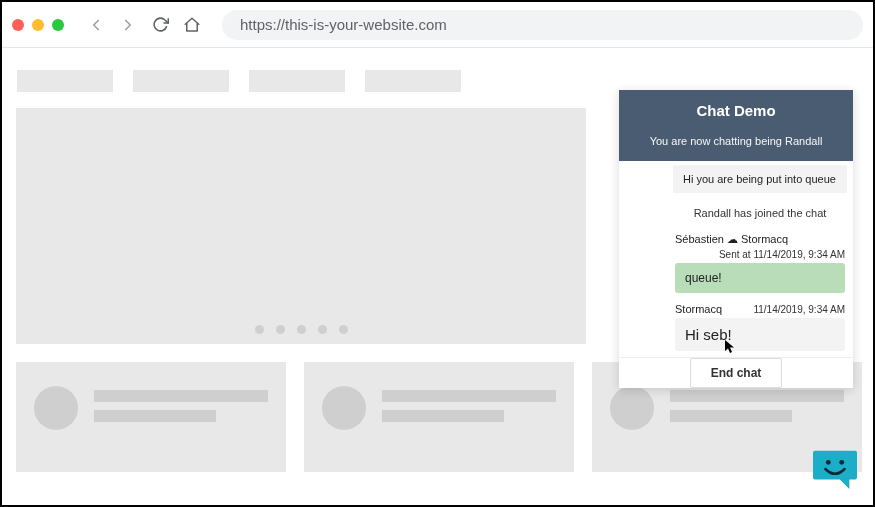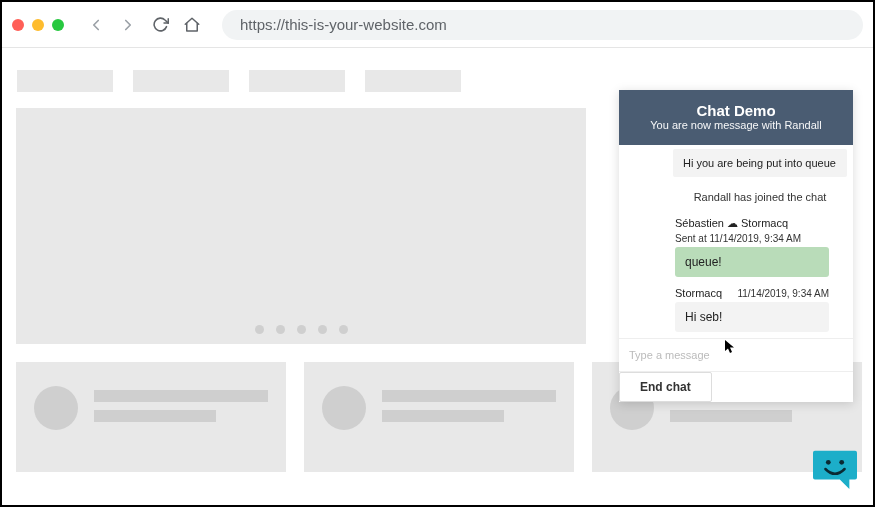--- a/index.html
+++ b/index.html
@@ -84,70 +84,71 @@
     box-shadow: 0 2px 10px rgba(0,0,0,0.15);
     font-size: 12px;
     z-index: 10;
   }
   .chat-header {
     background: #4a5c72;
     color: #fff;
     text-align: center;
     padding: 12px 8px 14px 8px;
   }
-  .chat-title { font-weight: 700; font-size: 15px; margin-bottom: 0; }
+  .chat-title { font-weight: 700; font-size: 15px; margin-bottom: 16px; }
   .chat-subtitle { font-size: 11px; opacity: 0.95; }
   .chat-body { padding: 0; margin-left: 48px; }
   .sys-msg-bubble {
     margin: 4px 6px;
     background: #f3f3f3;
     padding: 8px 10px;
     font-size: 11px;
     color: #222;
     border-radius: 2px;
   }
   .sys-joined {
     text-align: center;
     font-size: 11px;
     color: #333;
     padding: 10px 12px;
   }
-  .msg-block { padding: 4px 24px 6px 8px; }
+  .msg-block { padding: 4px 8px 6px 8px; }
   .msg-meta { display: flex; justify-content: space-between; align-items: baseline; font-size: 11px; color: #222; margin-bottom: 3px;}
   .msg-meta .name { font-weight: 400; display:flex; align-items:center; gap:4px;}
   .msg-meta .time { font-size: 10px; color: #333; }
-  .sent-at { text-align: left; font-size: 10px; color: #333; margin-bottom: 3px;}
+  .sent-at { text-align: right; font-size: 10px; color: #333; margin-bottom: 3px;}
   .bubble-user {
     background: #b9dcb9;
     padding: 8px 10px;
     border-radius: 3px;
     font-size: 12px;
     color: #222;
     position: relative;
   }
   .bubble-agent {
     background: #f3f3f3;
     padding: 8px 10px;
     border-radius: 3px;
-    font-size: 12px;
+    font-size: 15px;
     color: #222;
   }
   .chat-input {
     border: none;
     border-top: 1px solid #eee;
     width: 100%;
     padding: 10px 10px;
     font-size: 11px;
     color: #aaa;
     outline: none;
   }
   .chat-input::placeholder { color: #bbb; }
   .end-chat-wrap {
     border-top: 1px solid #eee;
     display: flex;
+    justify-content: center;
     background: #fff;
   }
   .end-chat {
     background: #fff;
     border: 1px solid #ddd;
     padding: 7px 20px;
     font-size: 12px;
     font-weight: 600;
     color: #333;
     border-radius: 2px;
@@ -247,21 +248,21 @@
         <div class="line"></div>
         <div class="line short"></div>
       </div>
     </div>
   </div>
 </div>
 
 <div class="chat-widget">
   <div class="chat-header">
     <div class="chat-title">Chat Demo</div>
-    <div class="chat-subtitle">You are now message with Randall</div>
+    <div class="chat-subtitle">You are now chatting being Randall</div>
   </div>
   <div class="chat-body">
     <div class="sys-msg-bubble">Hi you are being put into queue</div>
     <div class="sys-joined">Randall has joined the chat</div>
 
     <div class="msg-block">
       <div class="msg-meta">
         <span class="name">Sébastien ☁ Stormacq</span>
       </div>
       <div class="sent-at">
@@ -272,21 +273,20 @@
     </div>
 
     <div class="msg-block">
       <div class="msg-meta">
         <span class="name">Stormacq</span>
         <span class="time">11/14/2019, 9:34 AM</span>
       </div>
       <div class="bubble-agent">Hi seb!</div>
     </div>
   </div>
-  <input class="chat-input" type="text" placeholder="Type a message" style="">
   <div class="end-chat-wrap">
     <button class="end-chat">End chat</button>
   </div>
 </div>
 
 <div class="chat-fab">
   <svg viewBox="0 0 50 46">
     <path d="M4 4 h42 a2 2 0 0 1 2 2 v26 a2 2 0 0 1 -2 2 h-6 l0 10 l-10 -10 h-26 a2 2 0 0 1 -2 -2 v-26 a2 2 0 0 1 2 -2 z" fill="#1caec9"></path>
     <circle cx="18" cy="16" r="2.5" fill="#0a2a33"></circle>
     <circle cx="32" cy="16" r="2.5" fill="#0a2a33"></circle>

